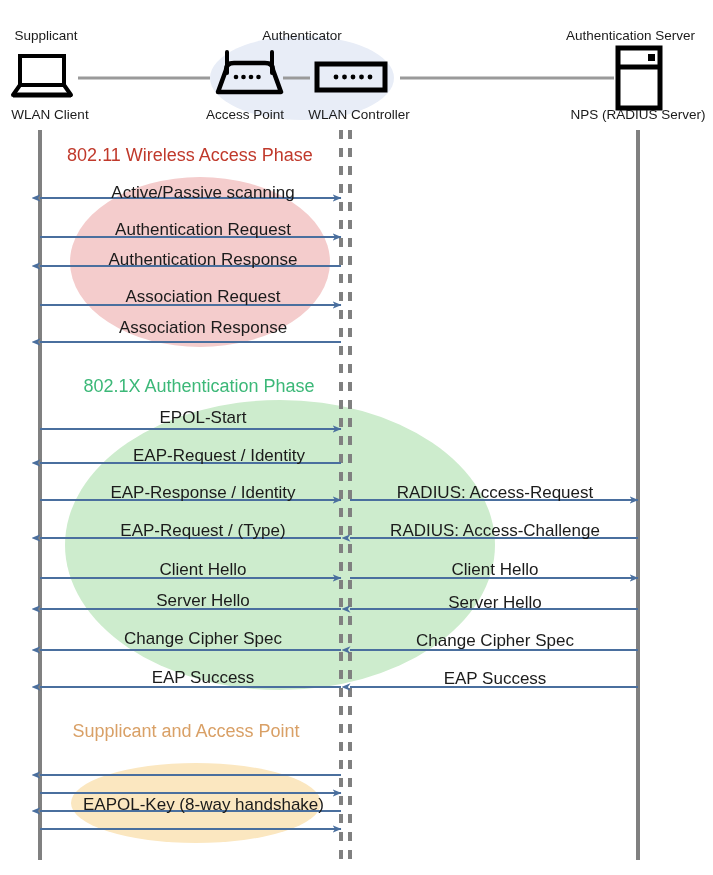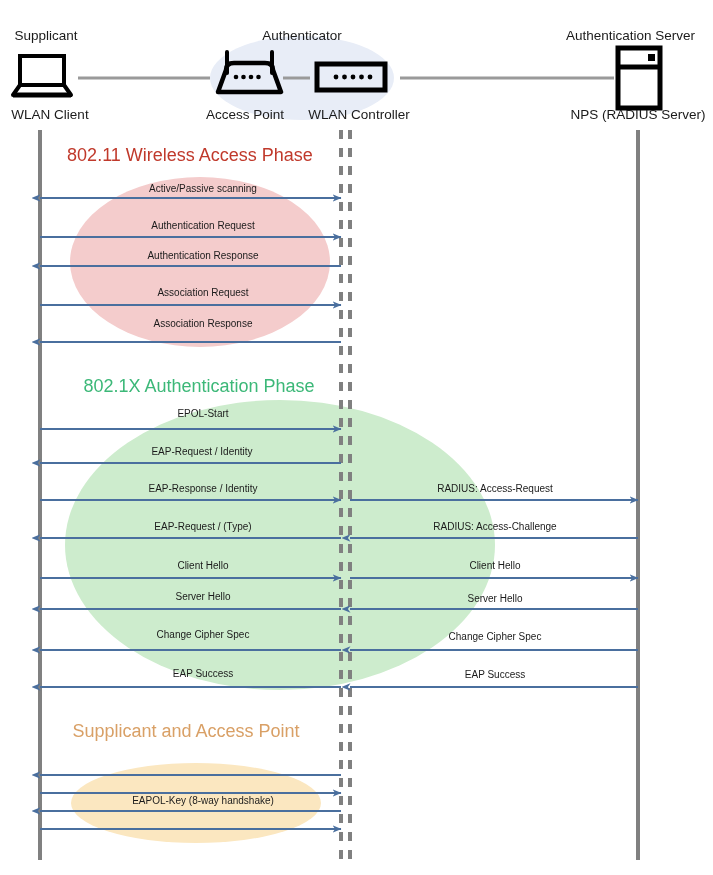--- a/index.html
+++ b/index.html
@@ -23,21 +23,21 @@
   .phase-title{
     position:absolute;font-size:18px;white-space:nowrap;text-align:center;
     line-height:18px;
   }
   .phase-title.red{color:#c0392b;}
   .phase-title.green{color:#3cb878;}
   .phase-title.orange{color:#d9a066;}
 
   
   .msg{
-    position:absolute;font-size:10px;color:#1b1b1b;white-space:nowrap;
+    position:absolute;font-size:17px;color:#1b1b1b;white-space:nowrap;
     text-align:center;
   }
 </style>
 </head>
 <body>
 
 <div id="stage">
   <svg id="svg" viewBox="0 0 713 875">
     <defs>
       <marker id="ah-r" markerWidth="9" markerHeight="8" refX="8.5" refY="4" orient="auto" markerUnits="userSpaceOnUse">
@@ -146,21 +146,21 @@
     <div>Supplicant and Access Point</div>
   </div>
 
   <div id="msg-labels">
       <div class="msg" style="left: 83px; top: 183px; width: 240px;">Active/Passive scanning</div>
       <div class="msg" style="left: 83px; top: 220px; width: 240px;">Authentication Request</div>
       <div class="msg" style="left: 83px; top: 250px; width: 240px;">Authentication Response</div>
       <div class="msg" style="left: 83px; top: 287px; width: 240px;">Association Request</div>
       <div class="msg" style="left: 83px; top: 318px; width: 240px;">Association Response</div>
       <div class="msg" style="left: 83px; top: 408px; width: 240px;">EPOL-Start</div>
-      <div class="msg" style="left: 82px; top: 446px; width: 240px;">EAP-Request / Identity</div>
+      <div class="msg" style="left: 99px; top: 446px; width: 240px;">EAP-Request / Identity</div>
       <div class="msg" style="left: 83px; top: 483px; width: 240px;">EAP-Response / Identity</div>
       <div class="msg" style="left: 375px; top: 483px; width: 240px;">RADIUS: Access-Request</div>
       <div class="msg" style="left: 83px; top: 521px; width: 240px;">EAP-Request / (Type)</div>
       <div class="msg" style="left: 375px; top: 521px; width: 240px;">RADIUS: Access-Challenge</div>
       <div class="msg" style="left: 83px; top: 560px; width: 240px;">Client Hello</div>
       <div class="msg" style="left: 375px; top: 560px; width: 240px;">Client Hello</div>
       <div class="msg" style="left: 83px; top: 591px; width: 240px;">Server Hello</div>
       <div class="msg" style="left: 375px; top: 593px; width: 240px;">Server Hello</div>
       <div class="msg" style="left: 83px; top: 629px; width: 240px;">Change Cipher Spec</div>
       <div class="msg" style="left: 375px; top: 631px; width: 240px;">Change Cipher Spec</div>

